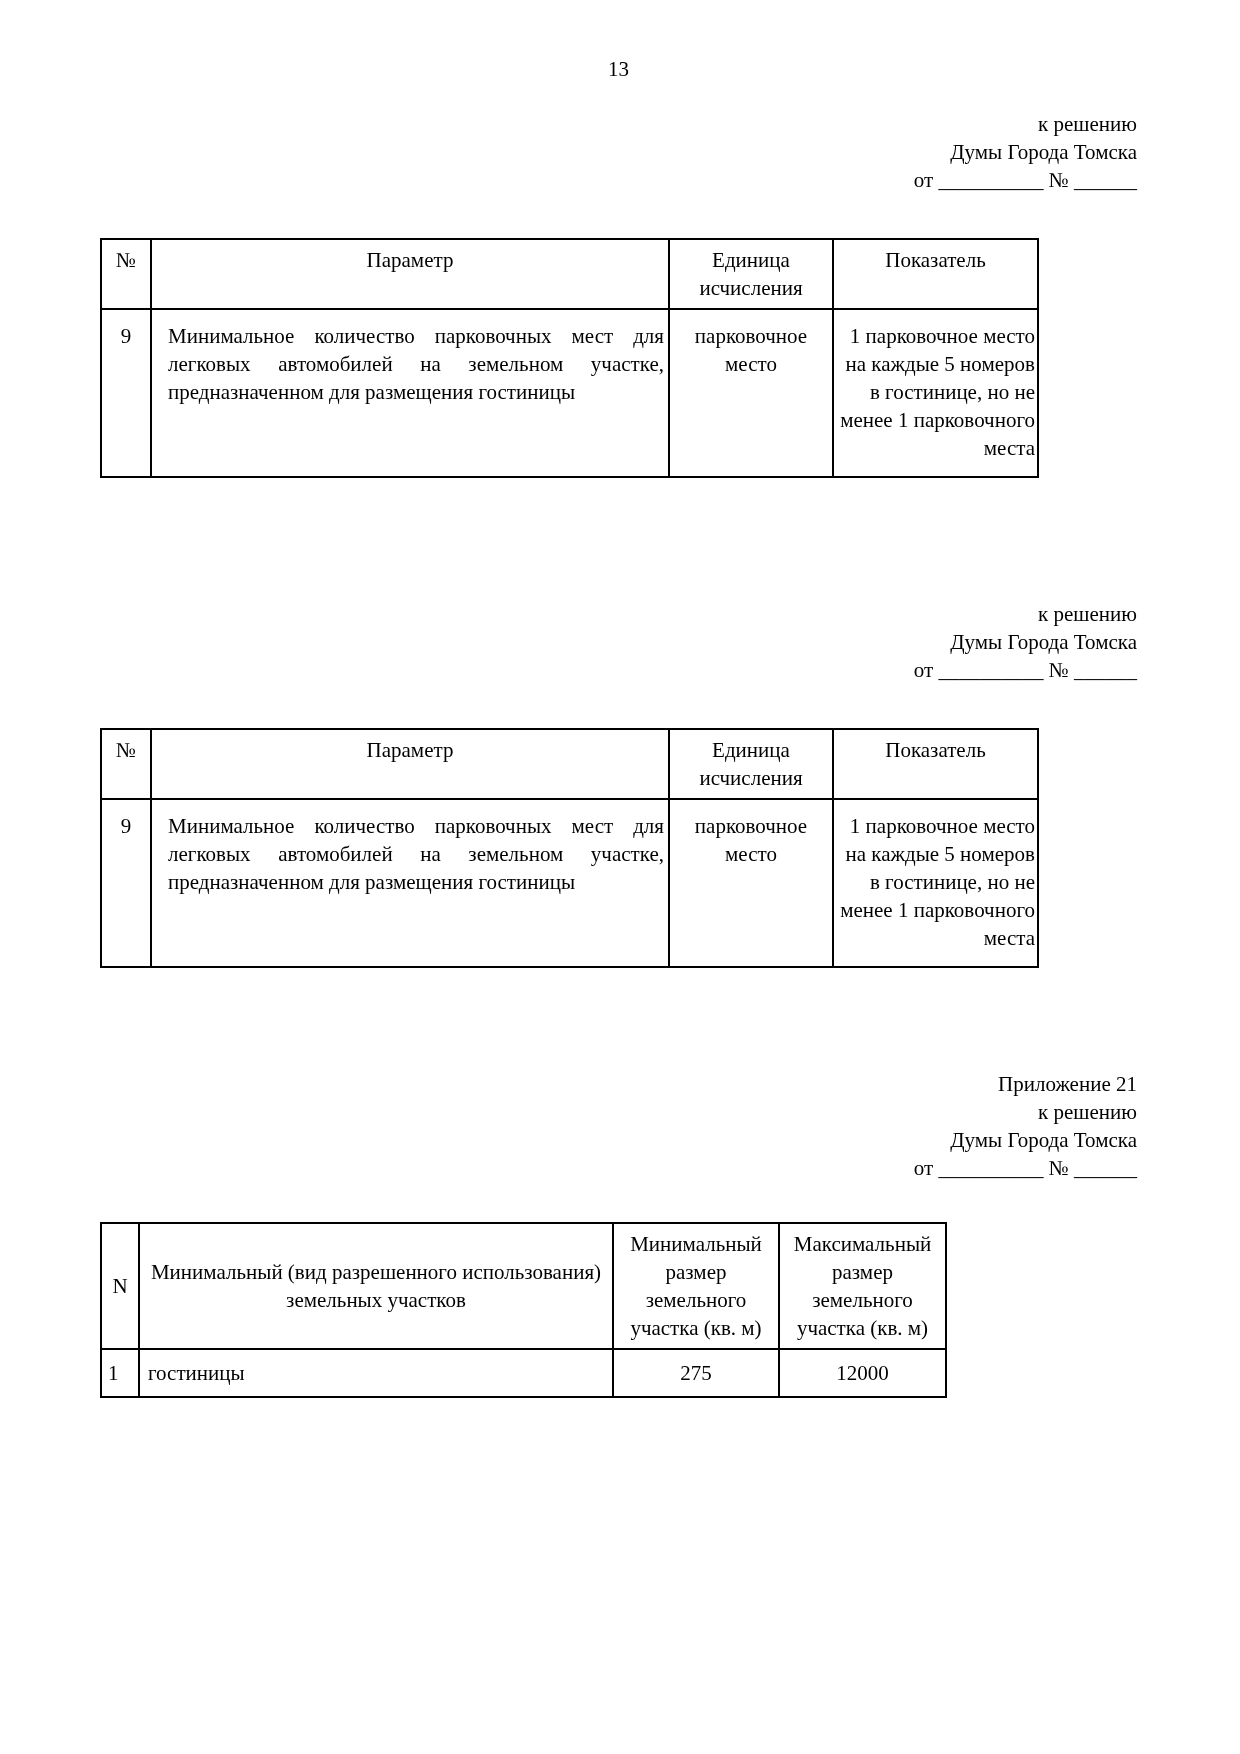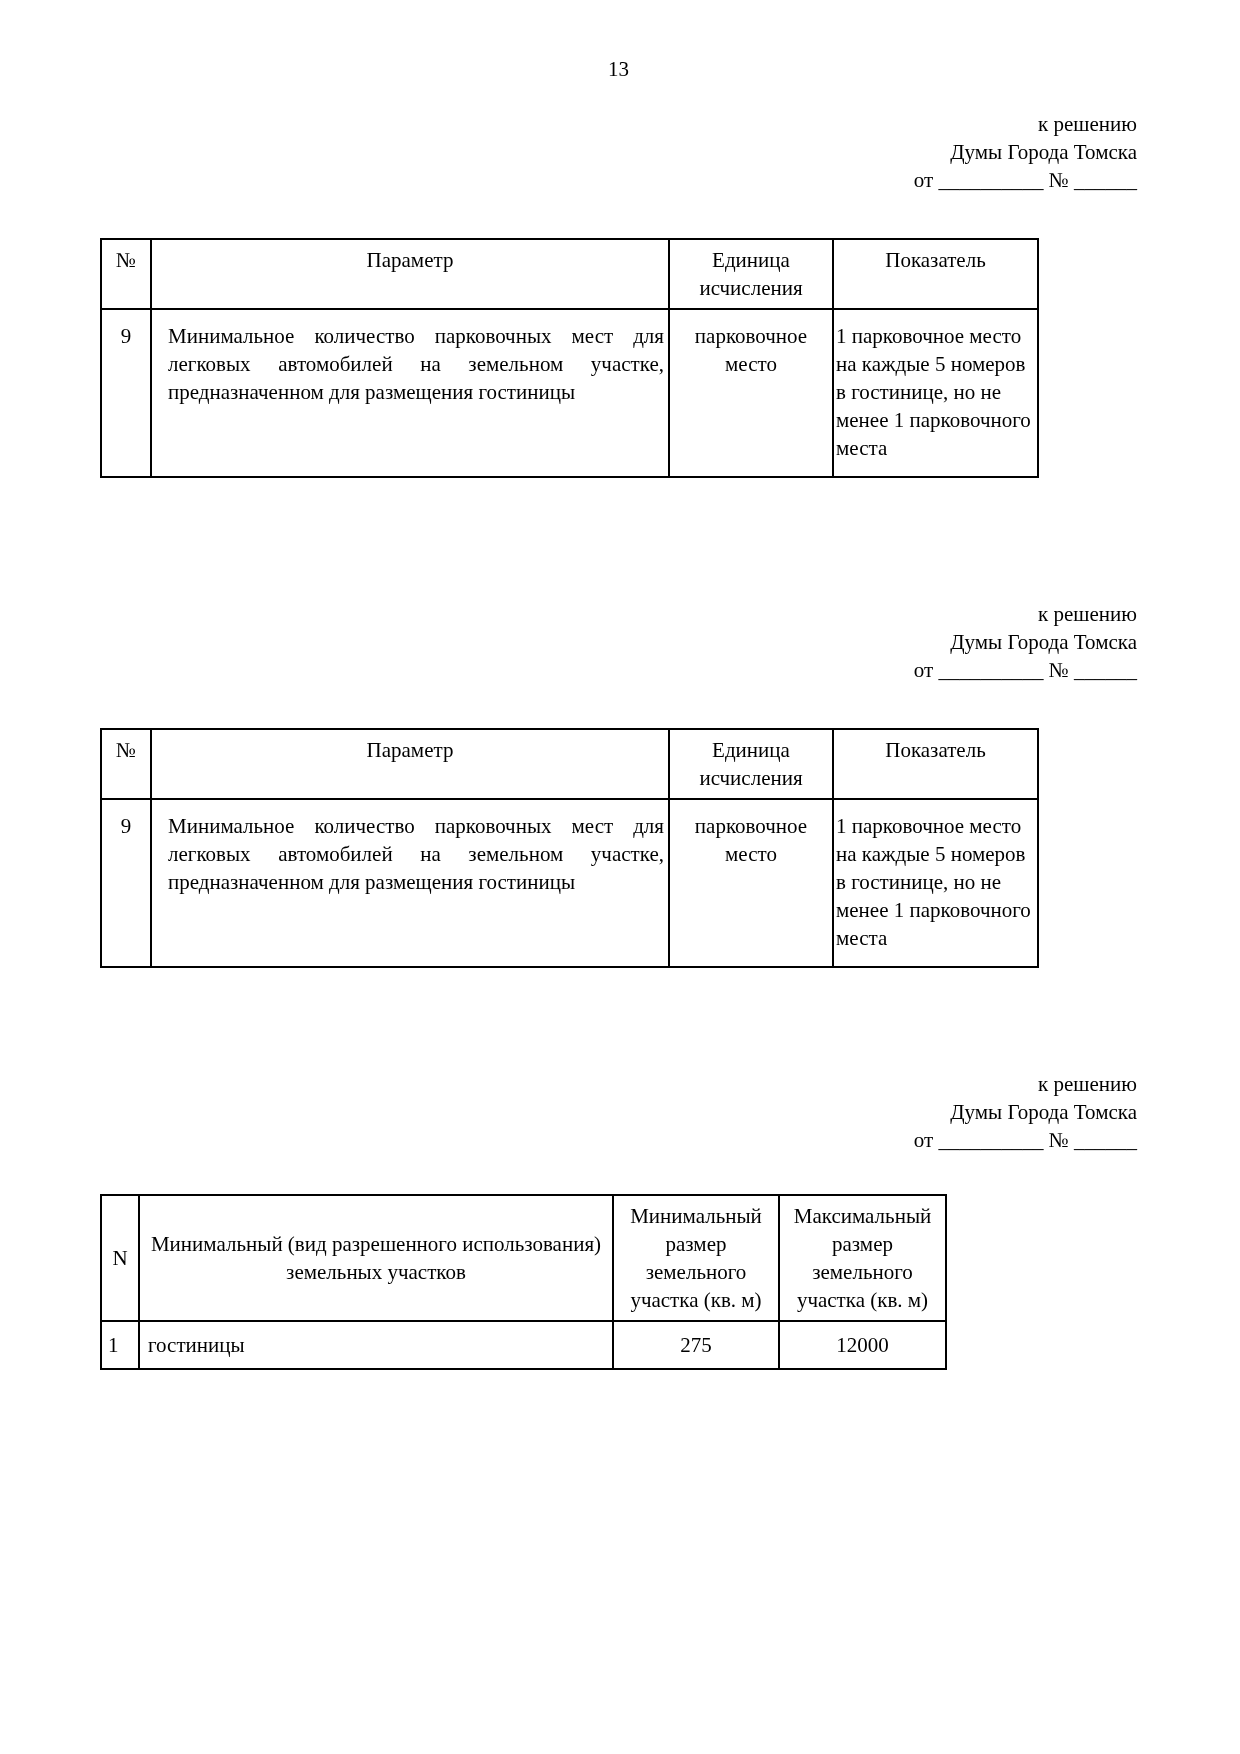--- a/index.html
+++ b/index.html
@@ -28,21 +28,21 @@
   .ptable-a { width:937px; }
   .ptable-a col.ca-no    { width:50px; }
   .ptable-a col.ca-param { width:518px; }
   .ptable-a col.ca-unit  { width:164px; }
   .ptable-a col.ca-val   { width:205px; }
   .ptable-a th { text-align:center; vertical-align:top; padding:6px 4px; }
   .ptable-a td { vertical-align:top; padding:12px 4px 14px; }
   .ptable-a .cell-no    { text-align:center; }
   .ptable-a .cell-param { text-align:justify; padding-left:16px; padding-right:4px; }
   .ptable-a .cell-unit  { text-align:center; }
-  .ptable-a .cell-val   { text-align:left; padding-left:2px; padding-right:2px; }
+  .ptable-a .cell-val   { text-align:right; padding-left:2px; padding-right:2px; }
 
   
   .ptable-b { width:845px; }
   .ptable-b col.cb-n       { width:38px; }
   .ptable-b col.cb-purpose { width:474px; }
   .ptable-b col.cb-min     { width:166px; }
   .ptable-b col.cb-max     { width:167px; }
   .ptable-b th { text-align:center; vertical-align:middle; padding:6px 4px; }
   .ptable-b td { vertical-align:middle; padding:9px 4px; }
   .ptable-b .cell-n       { padding-left:6px; }
@@ -115,20 +115,21 @@
           <td class="cell-param">Минимальное количество парковочных мест для легковых автомобилей на земельном участке, предназначенном для размещения гостиницы</td>
           <td class="cell-unit">парковочное место</td>
           <td class="cell-val">1 парковочное место на каждые 5 номеров в гостинице, но не менее 1 парковочного места</td>
         </tr>
       </tbody>
     </table>
   </section>
 
   <section>
     <div class="appendix-header gap-b tight">
+      <div>Приложение 21</div>
       <div>к решению</div>
       <div>Думы Города Томска</div>
       <div>от __________ № ______</div>
     </div>
     <table class="ptable-b">
       <colgroup>
           <col class="cb-n">
           <col class="cb-purpose">
           <col class="cb-min">
           <col class="cb-max">

